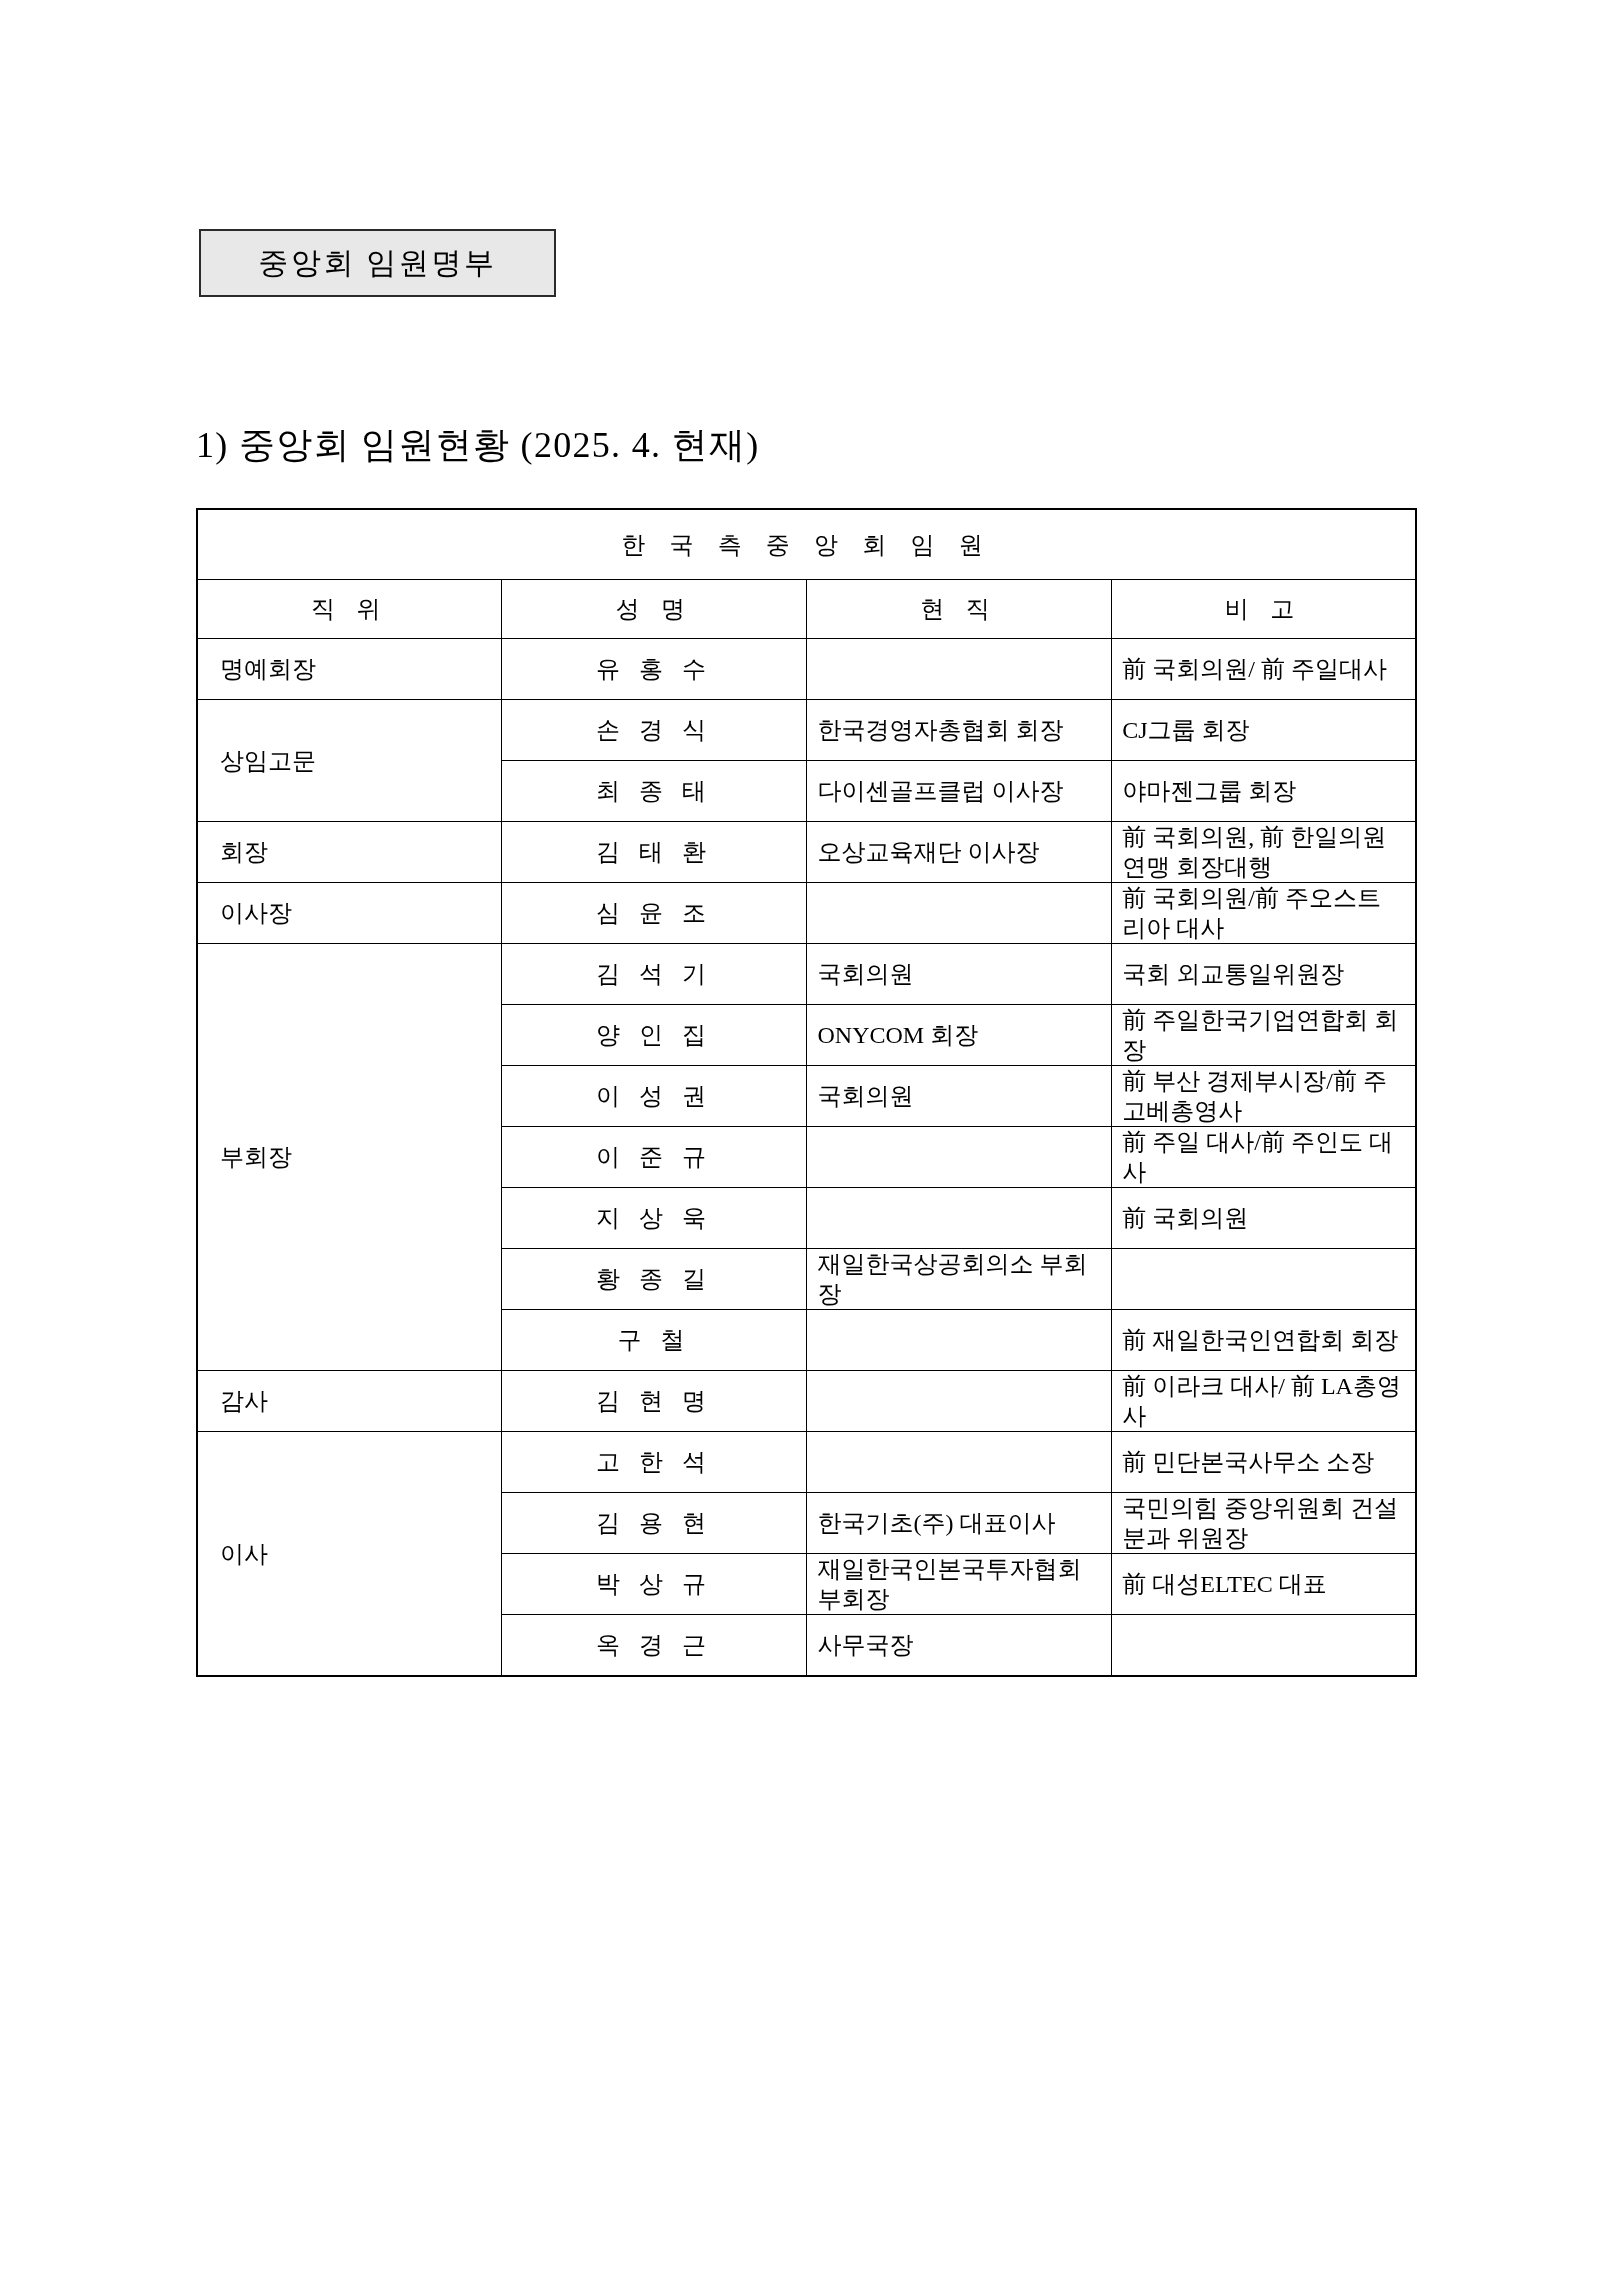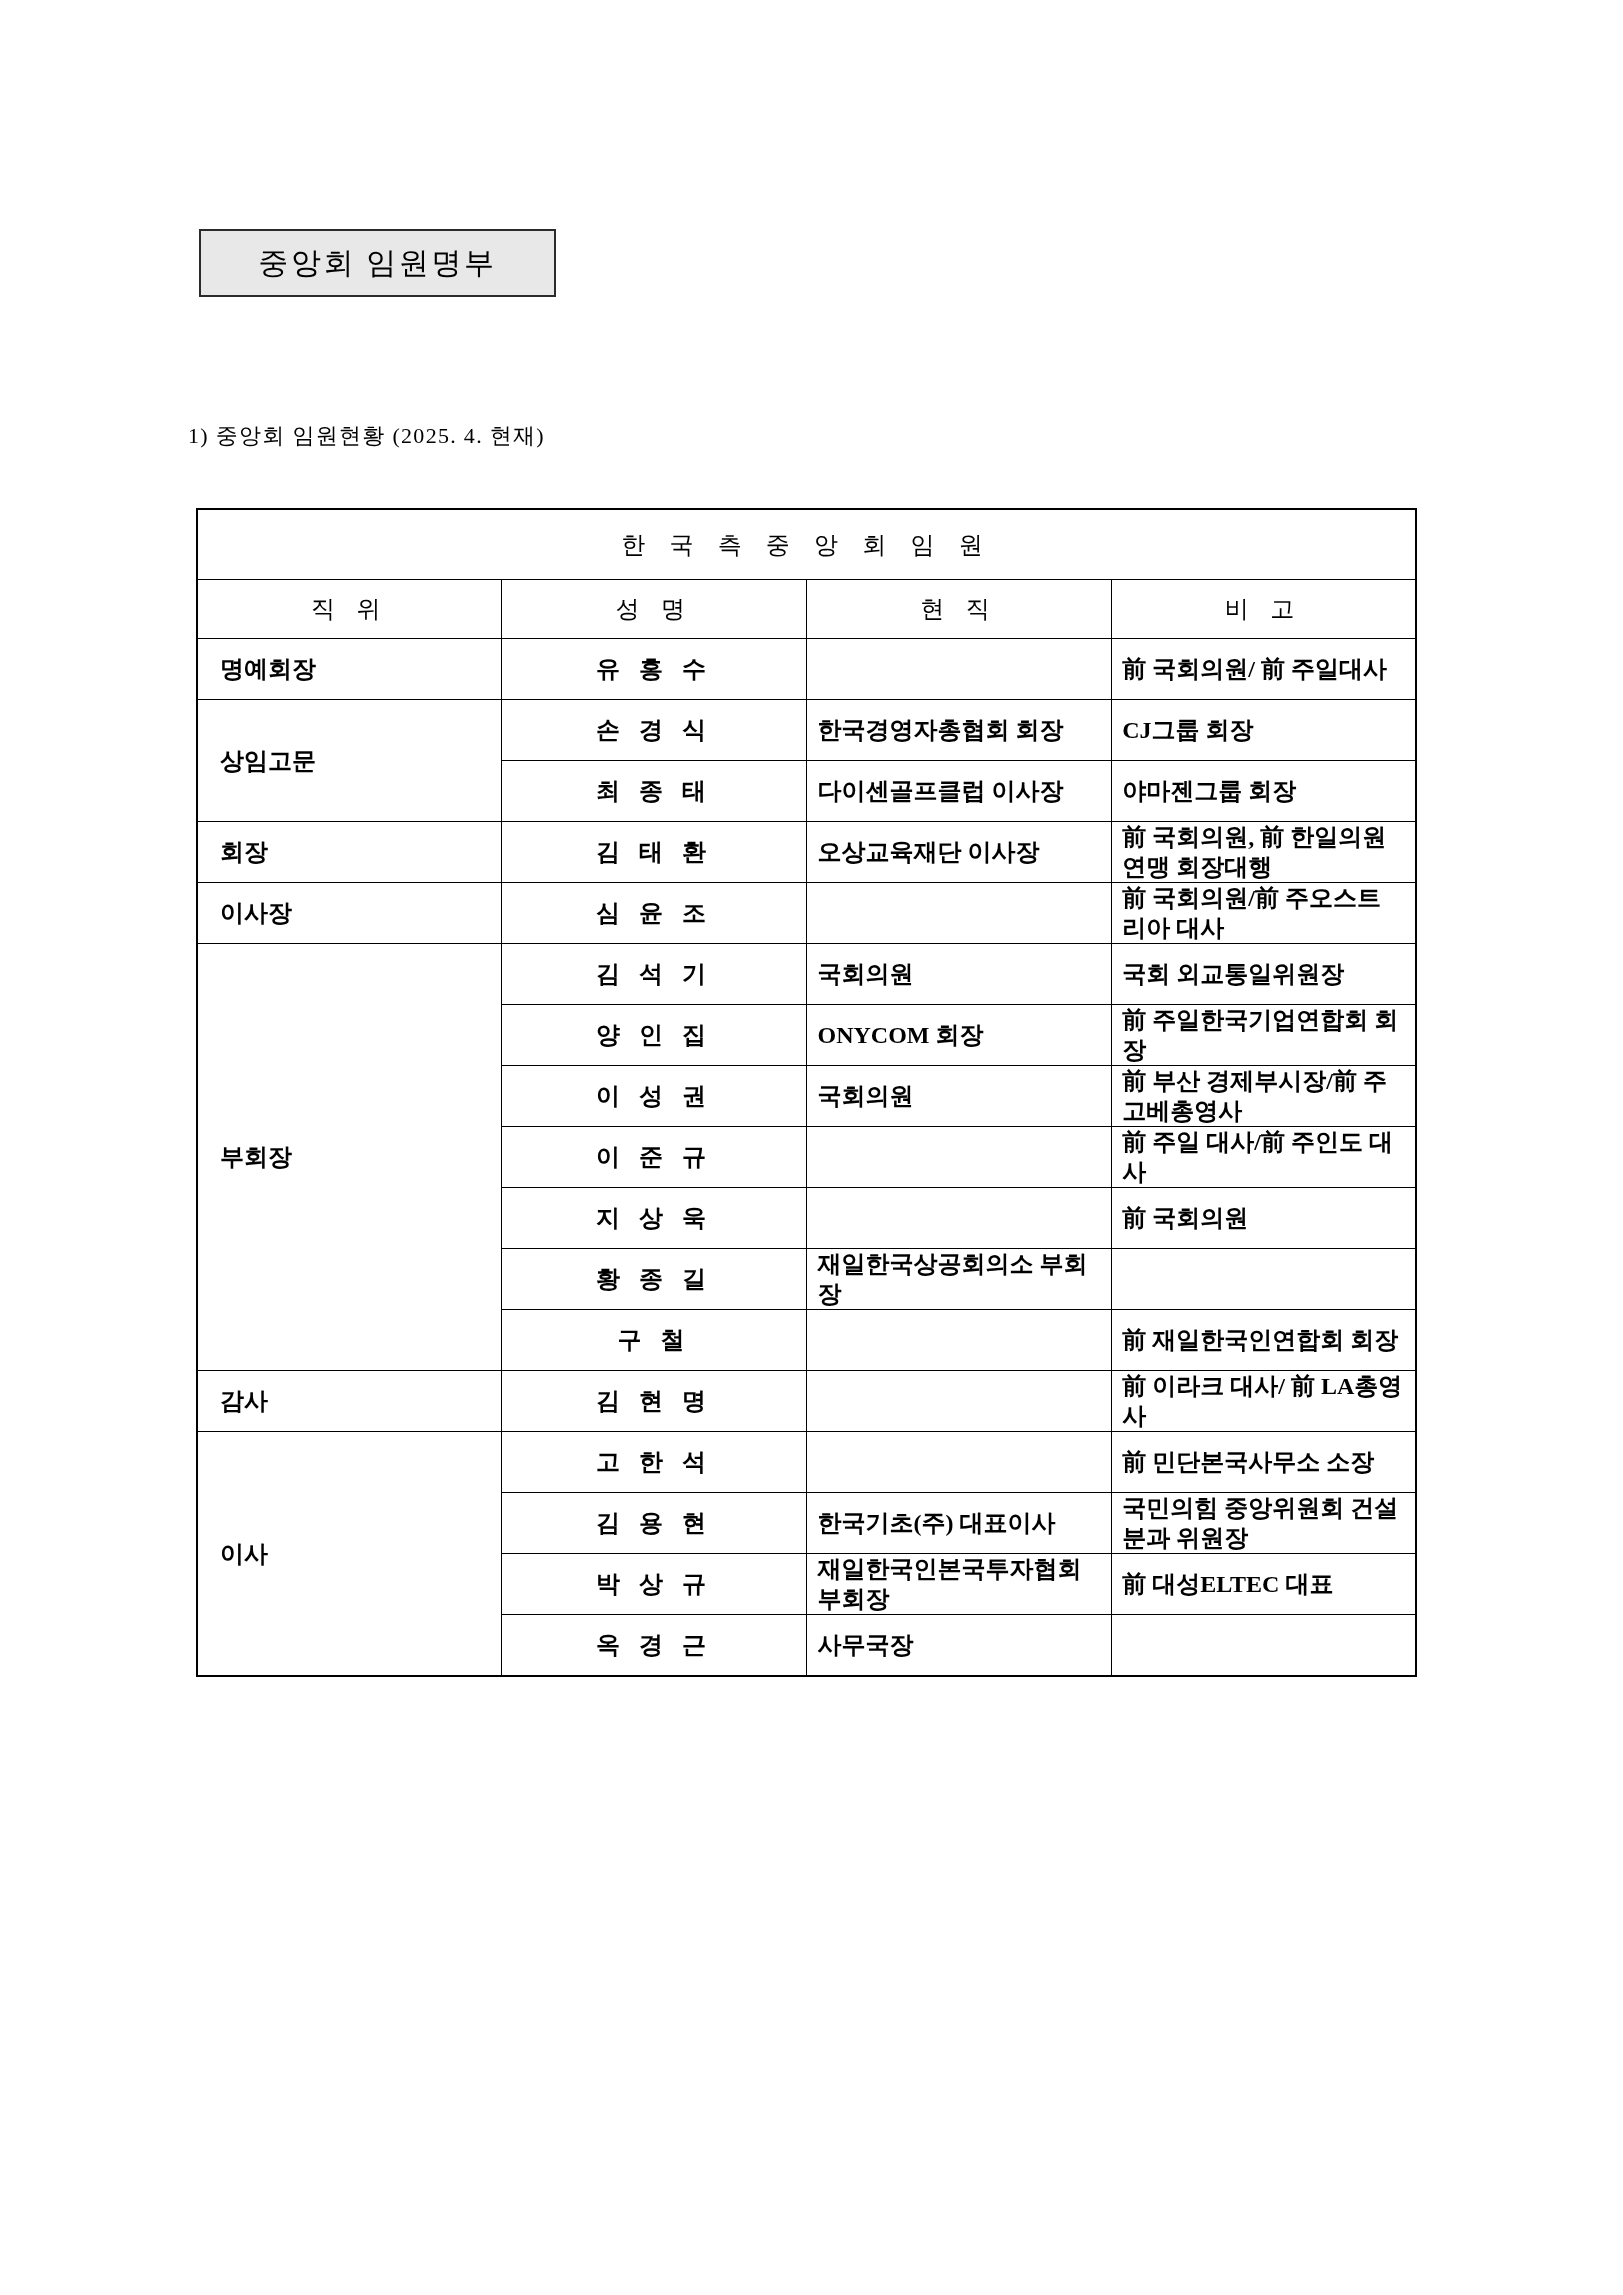--- a/index.html
+++ b/index.html
@@ -35,23 +35,23 @@
     justify-content: center;
   }
   .heading-box span {
     font-size: 30px;
     letter-spacing: 2.6px;
     font-family: "Liberation Serif", "DejaVu Serif", serif;
   }
   
   .subheading {
     position: absolute;
-    left: 188px;
+    left: 196px;
     top: 421px;
-    font-size: 22px;
+    font-size: 36px;
     letter-spacing: 1.3px;
     white-space: nowrap;
   }
   
   .tbl-wrap {
     position: absolute;
     left: 196px;
     top: 508px;
     width: 1221px;
   }
@@ -67,21 +67,21 @@
     font-size: 24px;
     vertical-align: middle;
     line-height: 1.25;
   }
   .c-pos  { width: 176px; text-align: left; padding-left: 22px !important; }
   .c-name { width: 167px; text-align: center; letter-spacing: 6.5px; }
   .c-cur  { width: 346px; text-align: left; }
   .c-note { width: 529px; text-align: left; }
 
   tr.row { height: 60px; }
-  tr.row td { height: 60px; font-weight: bold; }
+  tr.row td { height: 60px; }
 
   .title-row td {
     height: 69px;
     text-align: center;
     font-size: 30px;
     letter-spacing: 9.1px;
   }
   .head-row td {
     height: 58px;
     text-align: center;

